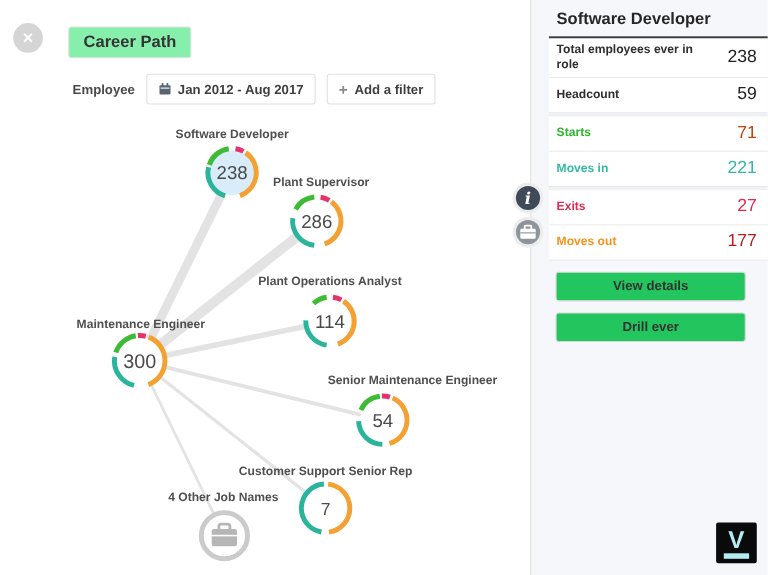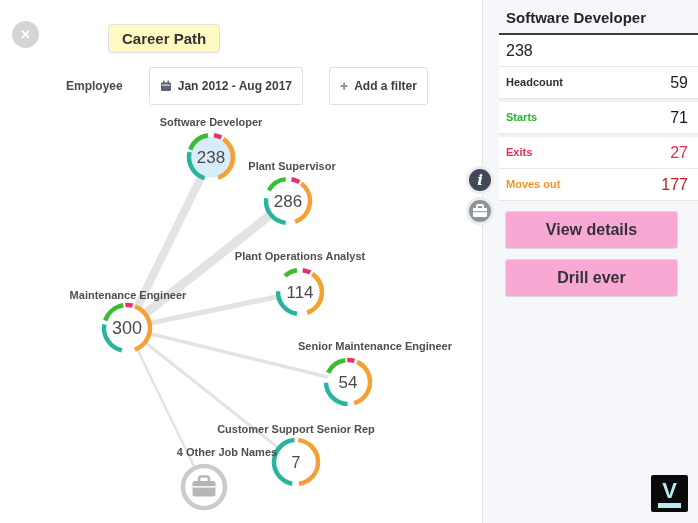--- a/index.html
+++ b/index.html
@@ -4,24 +4,24 @@
 <style>
   html,body{margin:0;padding:0;}
   body{font-family:"Liberation Sans","DejaVu Sans",sans-serif;background:#ffffff;}
   .screen{position:relative;width:698px;height:523px;background:#ffffff;overflow:hidden;}
 
   
   .close-btn{position:absolute;left:12px;top:21px;width:27px;height:27px;border-radius:50%;
     background:#d5d5d5;color:#ffffff;font-size:13px;font-weight:bold;display:flex;align-items:center;
     justify-content:center;border:none;cursor:pointer;z-index:5;}
   .title-box{position:absolute;left:62px;top:24px;padding:5px 13px;border:1px solid #e2e2e2;
-    border-radius:3px;font-size:15px;font-weight:bold;color:#333333;background:#fef9c3;z-index:5;margin-left:46px;}
-  .filter-row{position:absolute;left:66px;top:67px;display:flex;align-items:center;gap:26px;z-index:5;}
+    border-radius:3px;font-size:15px;font-weight:bold;color:#333333;background:#86efac;z-index:5;}
+  .filter-row{position:absolute;left:66px;top:67px;display:flex;align-items:center;gap:10px;z-index:5;}
   .employee-label{font-size:12px;font-weight:bold;color:#4a4a4a;}
-  .chip{display:flex;align-items:center;gap:6px;padding:0 10px;height:38px;border:1px solid #e0e0e0;
+  .chip{display:flex;align-items:center;gap:6px;padding:0 10px;height:28px;border:1px solid #e0e0e0;
     border-radius:3px;background:#ffffff;font-size:12px;font-weight:bold;color:#3f3f3f;cursor:pointer;
     box-sizing:border-box;font-family:inherit;}
   .plus-glyph{font-size:14px;font-weight:bold;color:#8a8a8a;line-height:1;}
 
   
   #graph-area{position:absolute;left:0;top:0;width:482px;height:523px;}
   #graph-svg{position:absolute;left:0;top:0;}
   .node-label{position:absolute;transform:translateX(-50%);font-size:11px;font-weight:bold;
     color:#4f4f4f;white-space:nowrap;}
 
@@ -29,22 +29,22 @@
   .sidebar{position:absolute;left:482px;top:0;width:216px;bottom:0;background:#f6f7fa;
     border-left:1px solid #e3e3e3;box-sizing:border-box;padding-left:16px;}
   .sidebar-header{padding:9px 10px 7px 7px;font-size:15px;font-weight:bold;color:#262626;
     border-bottom:2px solid #3c3c3c;}
   .stat-row{display:flex;justify-content:space-between;align-items:center;background:#ffffff;
     border-bottom:1px solid #e8e8e8;padding:3px 10px 3px 7px;min-height:25px;}
   .stat-label{font-size:11px;font-weight:bold;line-height:1.3;max-width:128px;}
   .stat-value{font-size:16px;}
   .group-divider{height:3px;background:#f0f1f5;}
   .panel-buttons{display:flex;flex-direction:column;gap:10px;padding:10px 20px 0 6px;}
-  .panel-btn{height:38px;background:#f9a8d4;border:1px solid #d9d9d9;border-radius:3px;
-    font-size:16px;font-weight:bold;color:#333333;cursor:pointer;font-family:inherit;}
+  .panel-btn{height:27px;background:#22c55e;border:1px solid #d9d9d9;border-radius:3px;
+    font-size:12px;font-weight:bold;color:#333333;cursor:pointer;font-family:inherit;}
 
   
   .float-btn{position:absolute;width:28px;height:28px;border-radius:50%;border:3px solid #ececec;
     display:flex;align-items:center;justify-content:center;cursor:pointer;padding:0;z-index:10;}
   .float-info{left:466px;top:166px;background:#3f4957;color:#ffffff;
     font-family:"DejaVu Serif",serif;font-style:italic;font-weight:bold;font-size:15px;}
   .float-jobs{left:466px;top:197px;background:#8d949c;}
 
   
   .v-logo{position:absolute;right:10px;bottom:11px;width:37px;height:37px;background:#0a0a0a;
@@ -121,21 +121,21 @@
           </g>
         </g>
       </svg>
     <div id="graph-labels">
         <div class="node-label" style="left: 211px; top: 116px;">Software Developer</div>
         <div class="node-label" style="left: 292px; top: 160px;">Plant Supervisor</div>
         <div class="node-label" style="left: 300px; top: 250px;">Plant Operations Analyst</div>
         <div class="node-label" style="left: 128px; top: 289px;">Maintenance Engineer</div>
         <div class="node-label" style="left: 351px; top: 340px; margin-left: 24px;">Senior Maintenance Engineer</div>
         <div class="node-label" style="left: 296px; top: 423px;">Customer Support Senior Rep</div>
-        <div class="node-label" style="left: 203px; top: 446px; margin-left: 24px;">4 Other Job Names</div>
+        <div class="node-label" style="left: 203px; top: 446px;">4 Other Job Names</div>
       </div>
   </div>
 
   <button class="close-btn">✕</button>
   <div class="title-box">Career Path</div>
 
   <div class="filter-row">
     <span class="employee-label">Employee</span>
     <button class="chip">
       <span style="display:flex;">
@@ -164,30 +164,35 @@
         <rect x="1" y="4" width="14" height="9" rx="1.2" fill="#ffffff"></rect>
         <rect x="1" y="7.2" width="14" height="1" fill="#8d949c"></rect>
       </svg>
     </span>
   </button>
 
   <aside class="sidebar">
     <div class="sidebar-header">Software Developer</div>
     <div id="stats-rows">
         <div class="stat-row">
+          <span class="stat-label" style="color: rgb(47, 47, 47);">Total employees ever in role</span>
           <span class="stat-value" style="color: rgb(34, 34, 34);">238</span>
         </div>
         <div class="stat-row">
           <span class="stat-label" style="color: rgb(47, 47, 47);">Headcount</span>
           <span class="stat-value" style="color: rgb(34, 34, 34);">59</span>
         </div>
         <div class="group-divider"></div>
         <div class="stat-row">
           <span class="stat-label" style="color: rgb(46, 181, 46);">Starts</span>
-          <span class="stat-value" style="color: #0f172a;">71</span>
+          <span class="stat-value" style="color: #c2410c;">71</span>
+        </div>
+        <div class="stat-row">
+          <span class="stat-label" style="color: rgb(53, 184, 163);">Moves in</span>
+          <span class="stat-value" style="color: rgb(53, 184, 163);">221</span>
         </div>
         <div class="group-divider"></div>
         <div class="stat-row">
           <span class="stat-label" style="color: rgb(224, 43, 82);">Exits</span>
           <span class="stat-value" style="color: rgb(224, 43, 82); margin-left: 16px;">27</span>
         </div>
         <div class="stat-row">
           <span class="stat-label" style="color: rgb(242, 149, 29);">Moves out</span>
           <span class="stat-value" style="color: #b91c1c;">177</span>
         </div>

